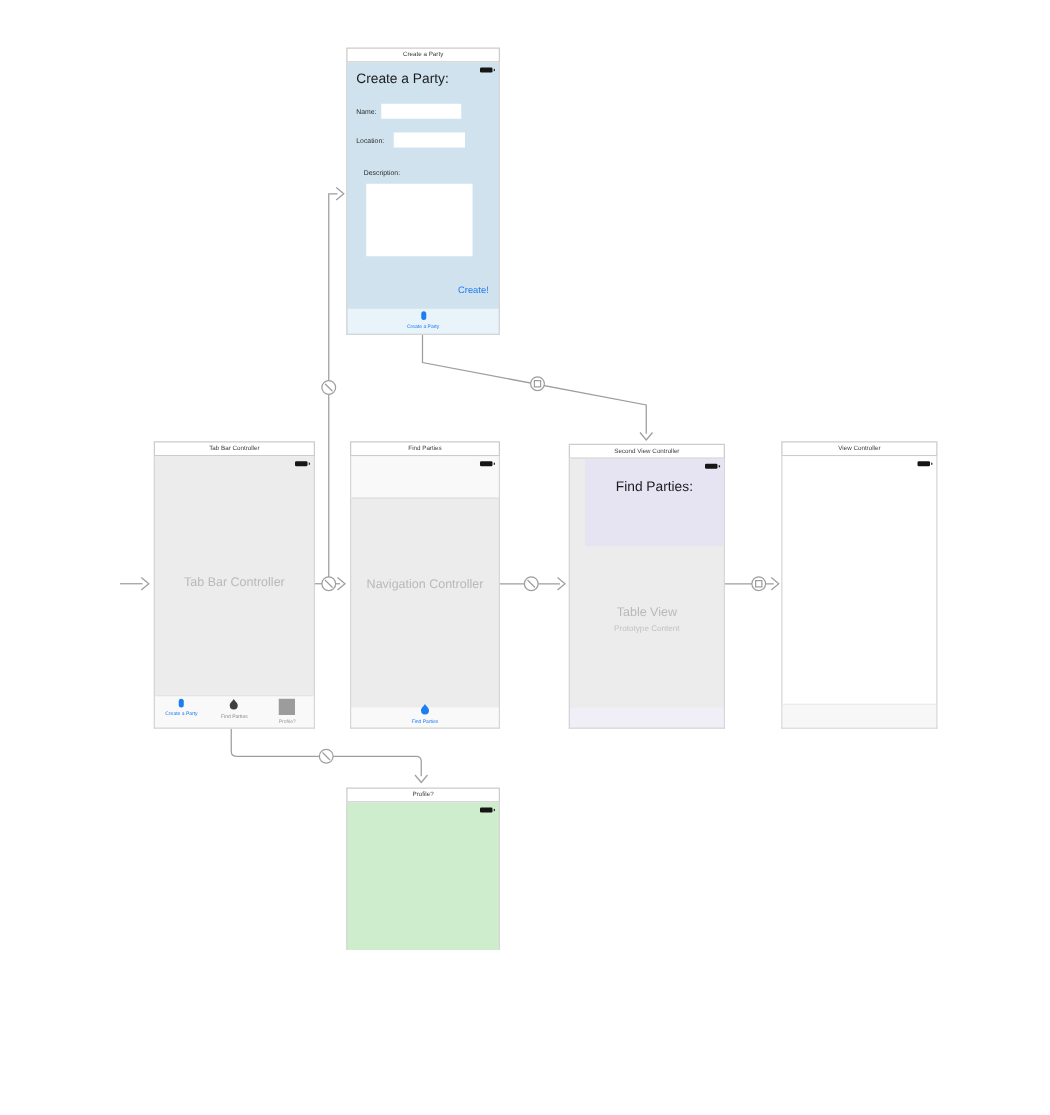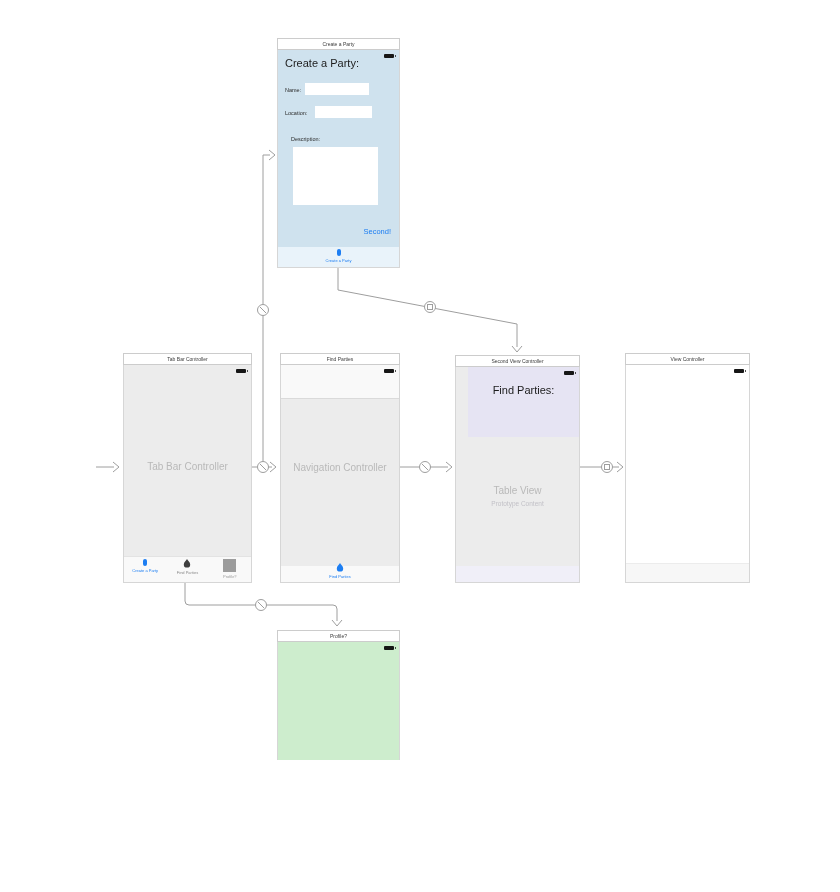--- a/index.html
+++ b/index.html
@@ -89,21 +89,21 @@
 
       <div style="position:absolute;left:7px;top:37px;font-size:5.5px;color:#2b2b2b;">Name:</div>
       <div class="tfield" style="left:27px;top:33px;width:64px;height:12px;"></div>
 
       <div style="position:absolute;left:7px;top:60px;font-size:5.5px;color:#2b2b2b;">Location:</div>
       <div class="tfield" style="left:37px;top:56px;width:57px;height:12px;"></div>
 
       <div style="position:absolute;left:13px;top:86px;font-size:5.5px;color:#2b2b2b;">Description:</div>
       <div class="tfield" style="left:15px;top:97px;width:85px;height:58px;"></div>
 
-      <div style="position:absolute;right:8px;top:177px;font-size:7.5px;color:#1d7ef2;">Second!</div>
+      <div style="position:absolute;right:8px;top:177px;font-size:7.5px;color:#1d7ef2;">Create!</div>
 
       <div class="tabstrip" style="height:20px;background:#e9f3fa;">
         <div class="tabitem">
           <div class="bluepill"></div>
           <div class="tiny blue">Create a Party</div>
         </div>
       </div>
     </div>
   </div>
 

